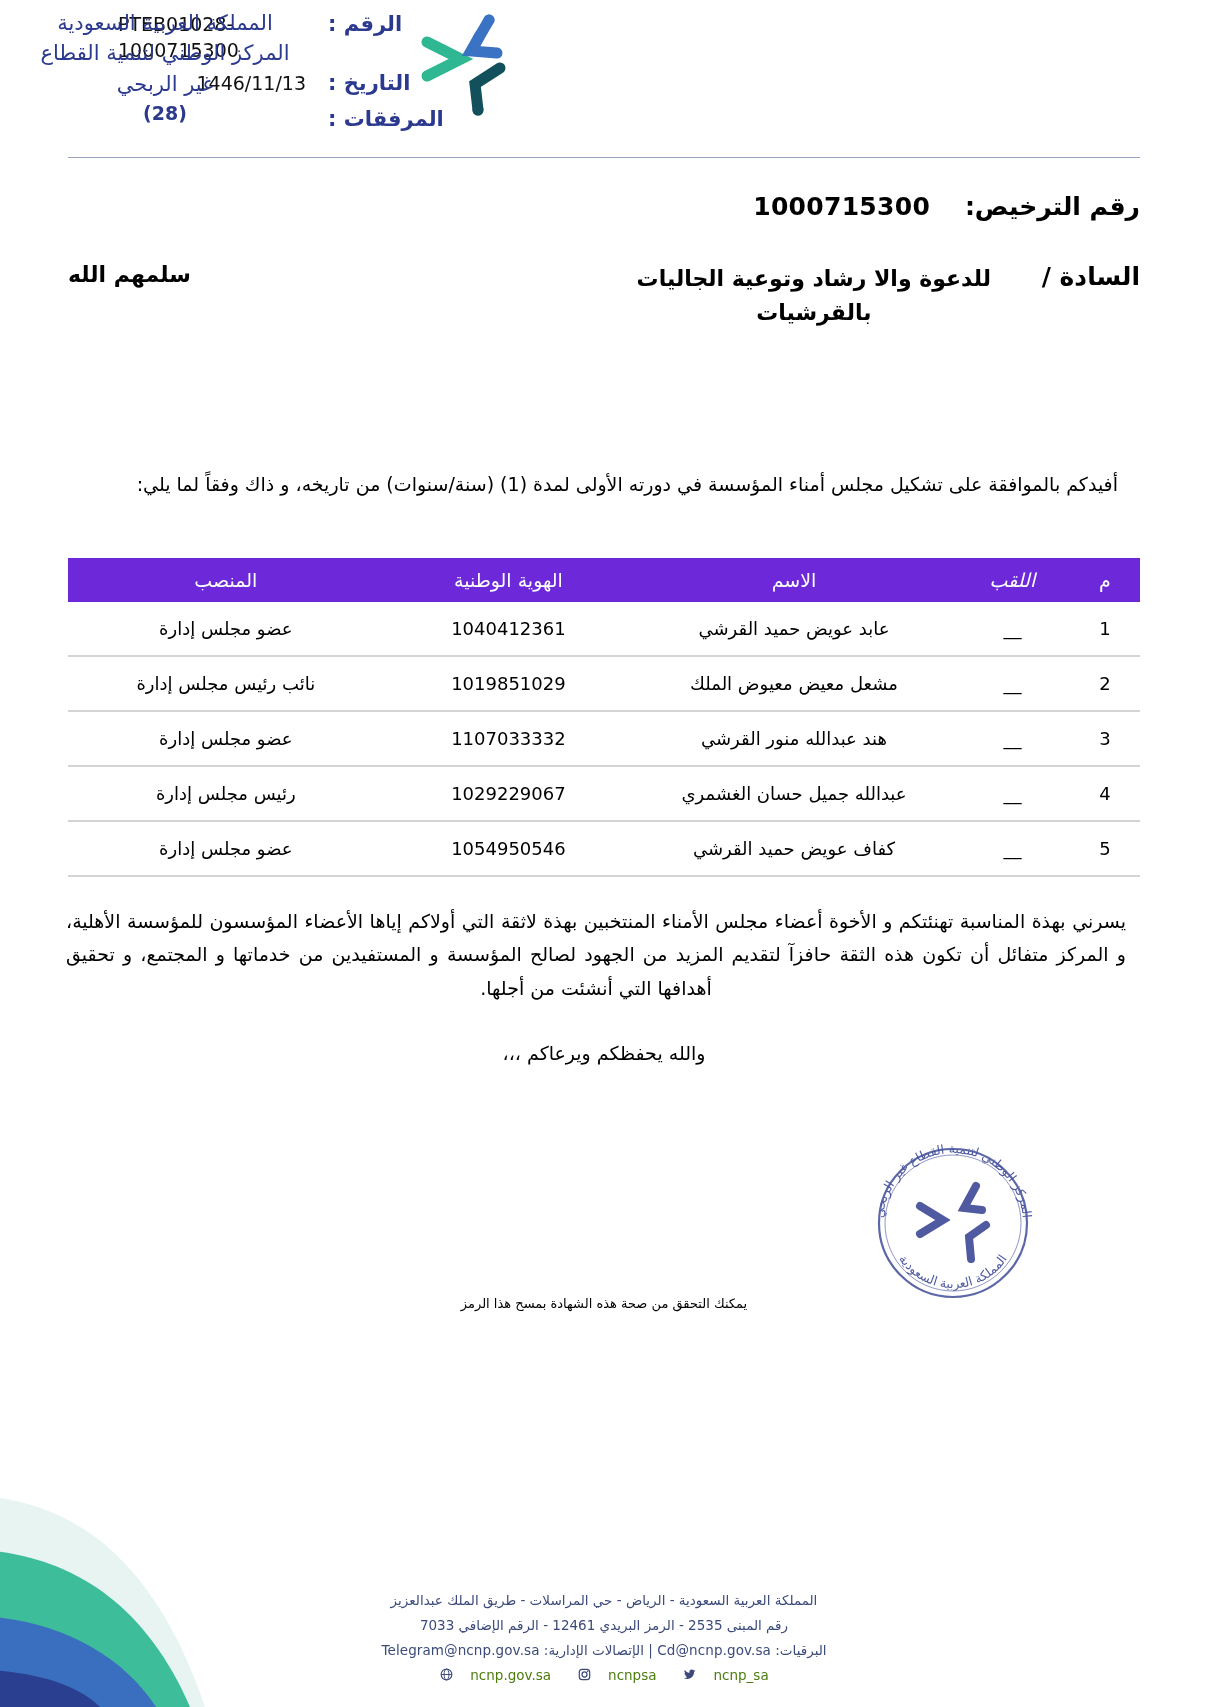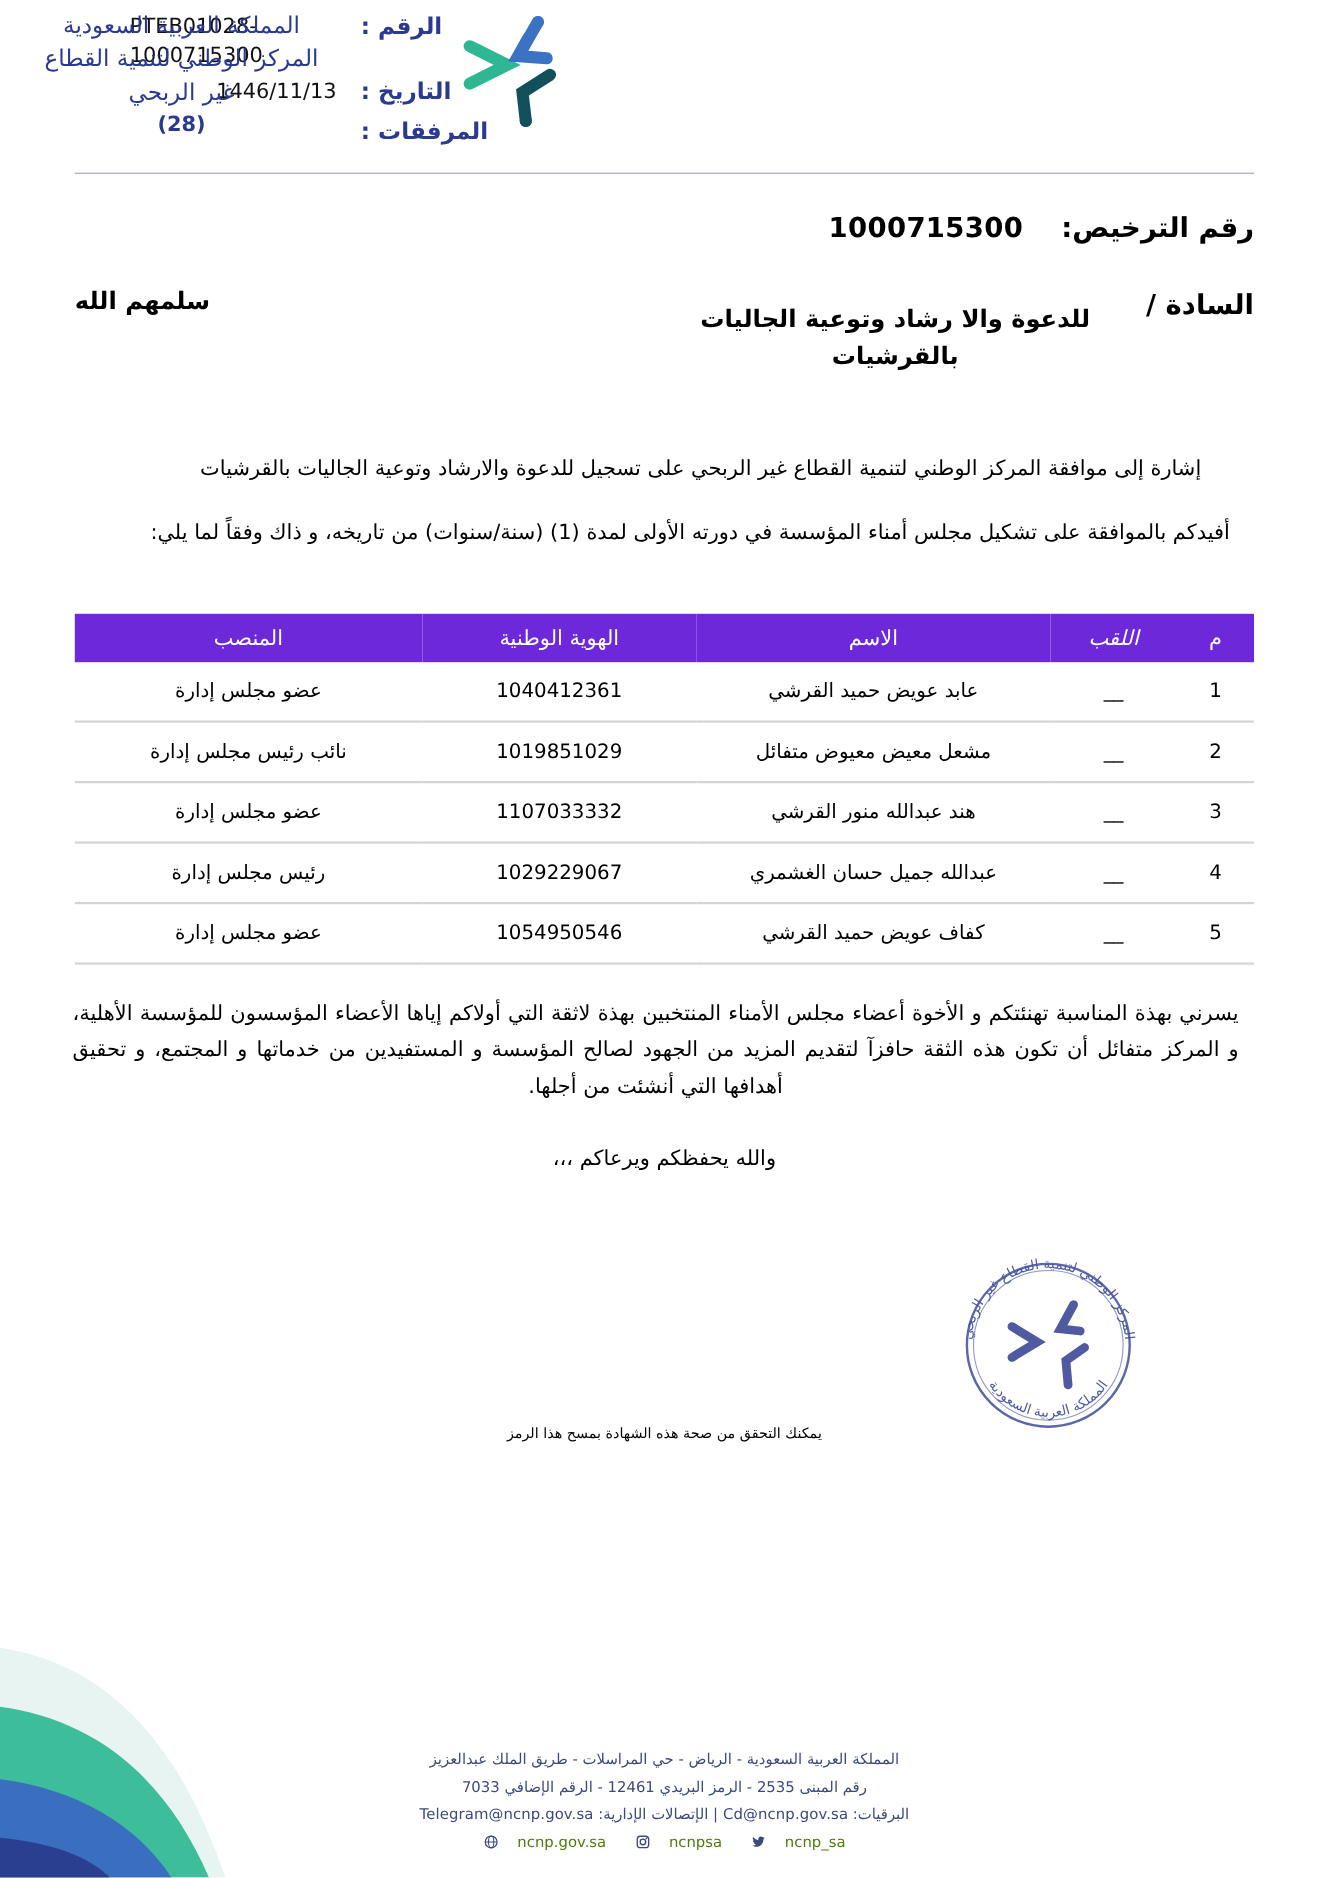--- a/index.html
+++ b/index.html
@@ -129,21 +129,20 @@
     white-space: nowrap;
     flex: 0 0 auto;
     padding-left: 18px;
   }
   .ad-name {
     font-size: 22px;
     font-weight: bold;
     text-align: center;
     flex: 0 0 420px;
     line-height: 1.55;
-    margin-top: 12px;
   }
   .ad-greet {
     font-size: 22px;
     font-weight: bold;
     flex: 1;
     text-align: left;
     padding-right: 40px;
     white-space: nowrap;
   }
 
@@ -356,21 +355,20 @@
 
   <div class="addressee">
     <div class="addressee-grid">
       <span class="ad-label">السادة /</span>
       <span class="ad-name">للدعوة والا رشاد وتوعية الجاليات بالقرشيات</span>
       <span class="ad-greet">سلمهم الله</span>
     </div>
   </div>
 
 
-  <div class="para" id="para1">إشارة إلى موافقة المركز الوطني لتنمية القطاع غير الربحي على تسجيل للدعوة والارشاد وتوعية الجاليات بالقرشيات</div>
   <div class="para" id="para2">أفيدكم بالموافقة على تشكيل مجلس أمناء المؤسسة في دورته الأولى لمدة (1) (سنة/سنوات) من تاريخه، و ذاك وفقاً لما يلي:</div>
 
   <table class="tbl">
     <thead>
       <tr>
         <th class="col-m">م</th>
         <th class="col-laqab">اللقب</th>
         <th class="col-name">الاسم</th>
         <th class="col-id">الهوية الوطنية</th>
         <th class="col-pos">المنصب</th>
@@ -380,21 +378,21 @@
       <tr>
         <td>1</td>
         <td>__</td>
         <td>عابد عويض حميد القرشي</td>
         <td class="td-id">1040412361</td>
         <td>عضو مجلس إدارة</td>
       </tr>
       <tr>
         <td>2</td>
         <td>__</td>
-        <td>مشعل معيض معيوض متفائل</td>
+        <td>مشعل معيض معيوض الملك</td>
         <td class="td-id">1019851029</td>
         <td>نائب رئيس مجلس إدارة</td>
       </tr>
       <tr>
         <td>3</td>
         <td>__</td>
         <td>هند عبدالله منور القرشي</td>
         <td class="td-id">1107033332</td>
         <td>عضو مجلس إدارة</td>
       </tr>

